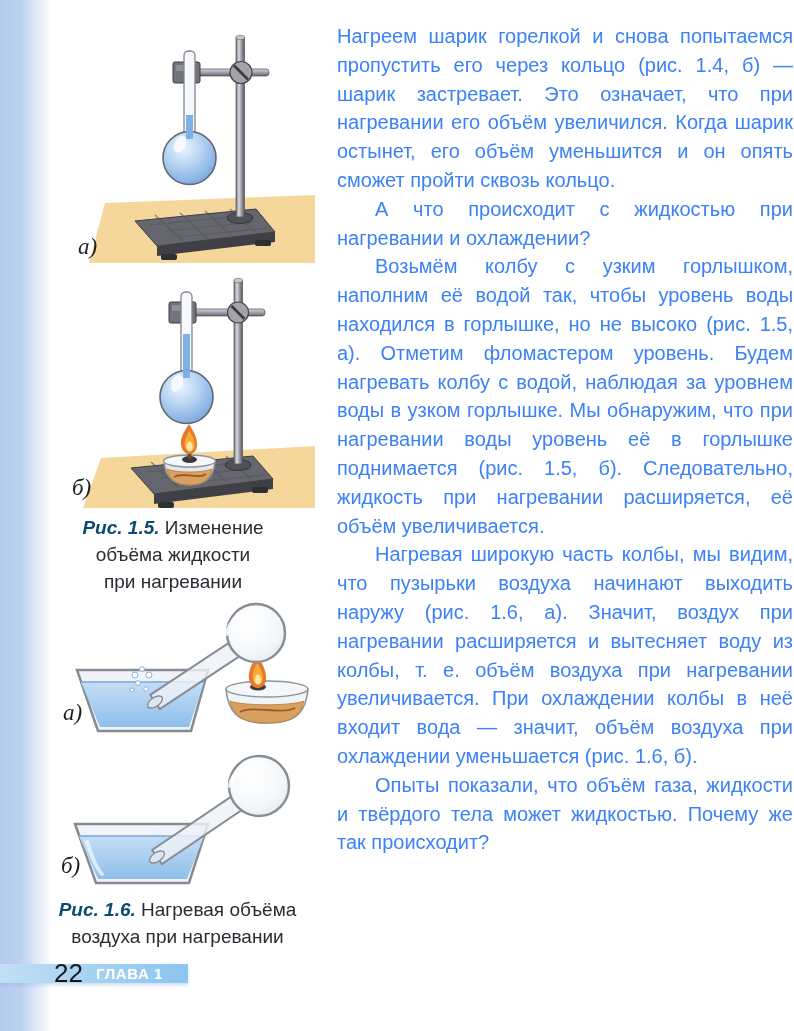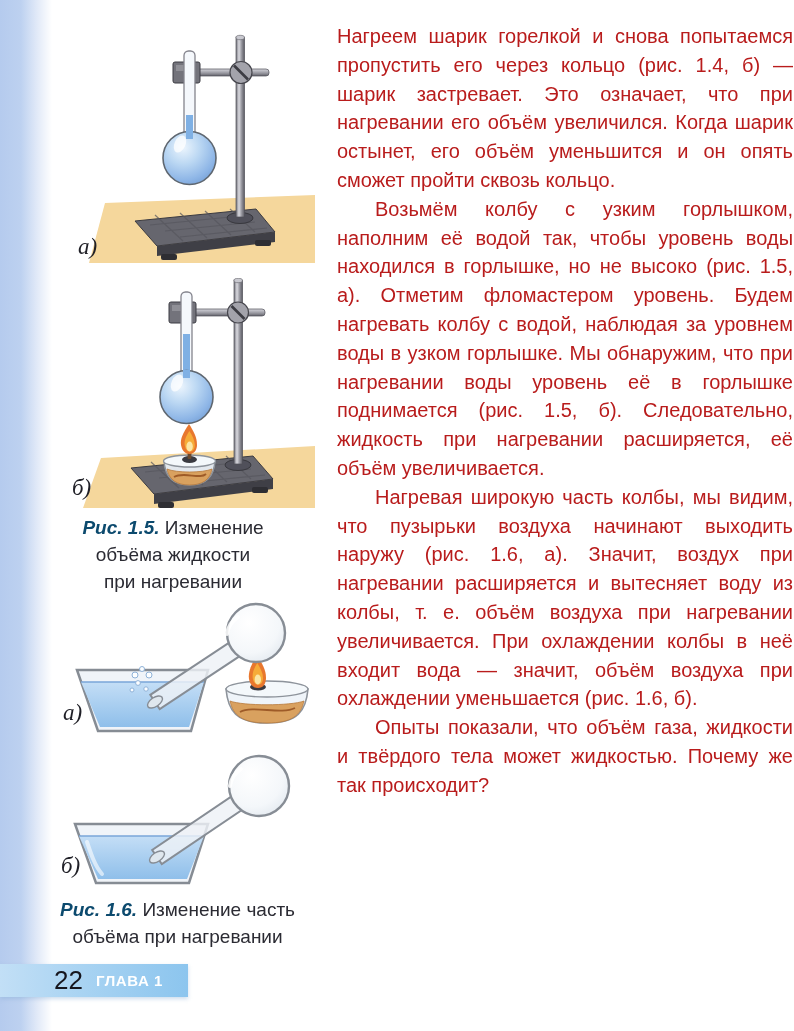--- a/index.html
+++ b/index.html
@@ -2,32 +2,32 @@
 <html lang="ru"><head>
 <meta charset="utf-8">
 <style>
   html,body{margin:0;padding:0;background:#fff;}
   .page{position:relative;width:794px;height:1031px;background:#ffffff;overflow:hidden;
         font-family:"Liberation Sans","DejaVu Sans",sans-serif;}
   .edge-strip{position:absolute;left:0;top:0;width:52px;height:1031px;
         background:linear-gradient(to right,#b5cbee 0%,#bdd1f0 40%,#e2eaf8 72%,#ffffff 100%);}
   
   .text-col{position:absolute;left:337px;top:22px;width:456px;font-size:20px;line-height:28.8px;
-        color:#b91c1c;text-align:justify;}
+        color:#3b82f6;text-align:justify;}
   .text-col p{margin:0;text-indent:38px;}
   .text-col p.no-indent{text-indent:0;}
   
   .fig{position:absolute;}
   .fig svg{display:block;}
   .fig-label{position:absolute;font-family:"Liberation Serif","DejaVu Serif",serif;
         font-style:italic;font-size:23px;color:#1f1f26;}
   .caption{position:absolute;text-align:center;font-size:19px;line-height:27px;color:#2b2b33;}
   .cap-label{color:#0c4a6e;font-weight:bold;font-style:italic;}
   
-  .footer-bar{position:absolute;left:0;top:964px;width:188px;height:33px;display:flex;align-items:center;
+  .footer-bar{position:absolute;left:0;top:964px;width:188px;height:19px;display:flex;align-items:center;
         background:linear-gradient(to right,#c2dff6 0%,#a8d3f2 45%,#8cc5ee 100%);
         box-shadow:0 2px 4px rgba(130,170,210,0.4);}
   .page-number{margin-left:54px;font-size:26px;color:#16161e;}
   .chapter-badge{margin-left:13px;font-size:15px;font-weight:bold;color:#ffffff;letter-spacing:0.6px;}
 </style>
 </head>
 <body>
 
 <div class="page">
   <div class="edge-strip"></div>
@@ -233,26 +233,27 @@
         <ellipse cx="112" cy="105" rx="4.5" ry="8.5" transform="rotate(56 112 105)" fill="#dfe7ee" stroke="#878d95" stroke-width="1.4"></ellipse>
         <circle cx="214" cy="34" r="30" fill="url(#gBulb4)" stroke="#878d95" stroke-width="2.4"></circle>
         <path d="M196,17 C190,21 186,27 185,34" stroke="#ffffff" stroke-width="4" fill="none" stroke-linecap="round" opacity="0.85"></path>
       </g>
     </svg>
   </div>
   <span class="fig-label" style="left:61px;top:853px;">б)</span>
 
   <div class="caption" style="left:35px;top:896px;width:285px;">
     <span class="cap-label">Рис. 1.6.</span>
-    <span>Изменение часть</span><br>
-    <span>объёма при нагревании</span>
+    <span>Нагревая объёма</span><br>
+    <span>воздуха при нагревании</span>
   </div>
 
   <div class="text-col">
     <p class="no-indent">Нагреем шарик горелкой и снова попытаемся пропустить его через кольцо (рис. 1.4, б) — шарик застревает. Это означает, что при нагревании его объём увеличился. Когда шарик остынет, его объём уменьшится и он опять сможет пройти сквозь кольцо.</p>
+    <p>А что происходит с жидкостью при нагревании и охлаждении?</p>
     <p>Возьмём колбу с узким горлышком, наполним её водой так, чтобы уровень воды находился в горлышке, но не высоко (рис. 1.5, а). Отметим фломастером уровень. Будем нагревать колбу с водой, наблюдая за уровнем воды в узком горлышке. Мы обнаружим, что при нагревании воды уровень её в горлышке поднимается (рис. 1.5, б). Следовательно, жидкость при нагревании расширяется, её объём увеличивается.</p>
     <p>Нагревая широкую часть колбы, мы видим, что пузырьки воздуха начинают выходить наружу (рис. 1.6, а). Значит, воздух при нагревании расширяется и вытесняет воду из колбы, т. е. объём воздуха при нагревании увеличивается. При охлаждении колбы в неё входит вода — значит, объём воздуха при охлаждении уменьшается (рис. 1.6, б).</p>
     <p>Опыты показали, что объём газа, жидкости и твёрдого тела может жидкостью. Почему же так происходит?</p>
   </div>
 
   <div class="footer-bar">
     <span class="page-number">22</span>
     <span class="chapter-badge">ГЛАВА 1</span>
   </div>
 </div>

